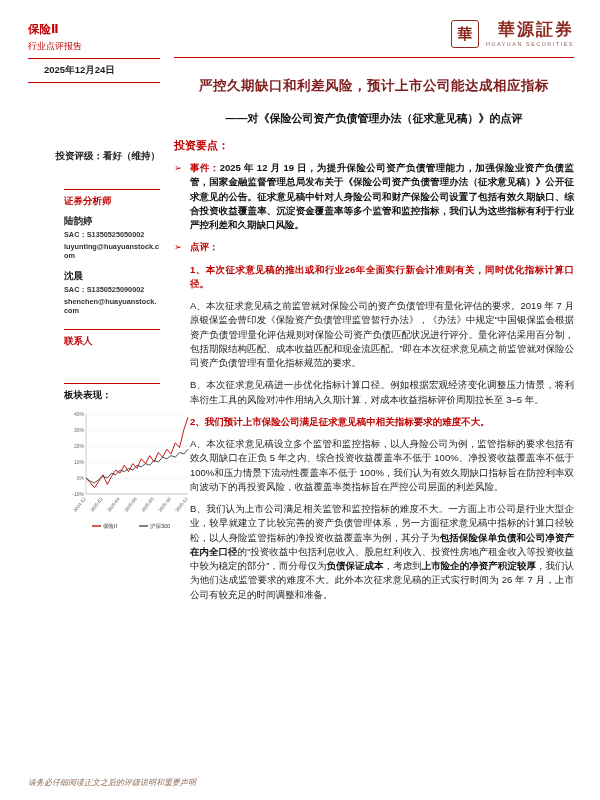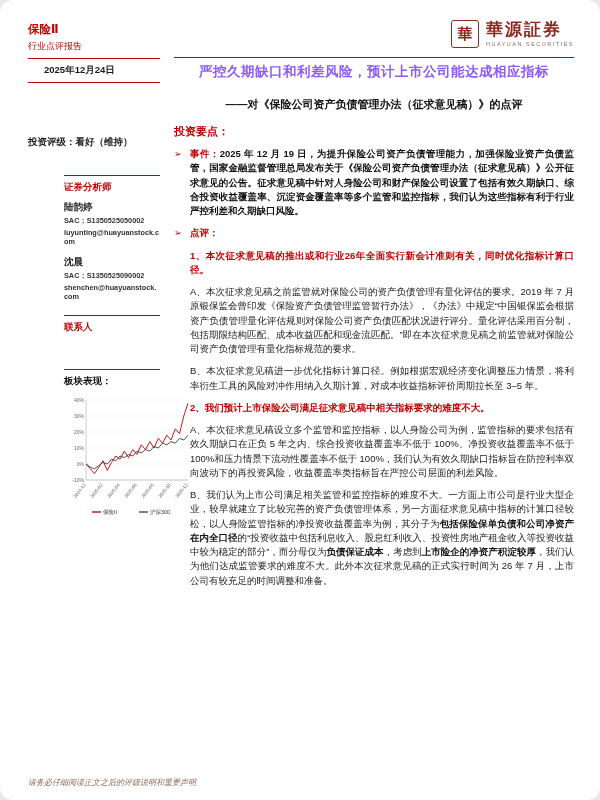--- a/index.html
+++ b/index.html
@@ -6,43 +6,42 @@
   .page{
     position:relative;
     width:600px;height:800px;
     margin:0 auto;
     background:#ffffff;
     font-family:"Liberation Sans","DejaVu Sans",sans-serif;
     color:#1a1a1a;
     box-sizing:border-box;
     padding:20px 26px 16px 28px;
     overflow:hidden;
-    border-radius:13px;
   }
   
   .top{display:flex;}
   .top-left{width:132px;flex:none;}
   .sector{font-size:11.5px;font-weight:bold;color:#c00000;margin:2px 0 3px;}
   .rtype{font-size:9px;color:#c00000;margin-bottom:5px;}
   .redline{border:none;border-top:1.4px solid #c00000;margin:3px 0;}
   .date{font-size:9.5px;font-weight:bold;margin:5px 16px;}
   .top-right{flex:1;margin-left:14px;display:flex;flex-direction:column;}
   .logo-row{display:flex;justify-content:flex-end;align-items:center;gap:7px;margin-bottom:6px;}
   .seal{width:26px;height:26px;border:1.6px solid #8d2a20;border-radius:3px;
         display:flex;align-items:center;justify-content:center;
         color:#8d2a20;font-size:15px;font-weight:bold;}
-  .logo-txt{display:flex;flex-direction:column;align-items:flex-start;}
+  .logo-txt{display:flex;flex-direction:column;align-items:flex-end;}
   .logo-cn{font-size:17px;font-weight:bold;color:#8d2a20;letter-spacing:2px;line-height:1.1;}
   .logo-en{font-size:5.5px;color:#8d6a60;letter-spacing:1.5px;margin-top:1px;}
-  .title{font-size:13.5px;font-weight:bold;color:#8b5cf6;text-align:center;margin:2px 0 8px;letter-spacing:.5px;}
+  .title{font-size:13.5px;font-weight:bold;color:#7f1d1d;text-align:center;margin:16px 0 8px;letter-spacing:.5px;}
   .subtitle{font-size:11px;font-weight:bold;color:#111;text-align:center;margin:8px 0 4px;}
   
   .bodyrow{display:flex;margin-top:6px;}
   .sidebar{width:132px;flex:none;font-size:9px;}
-  .rating{margin:14px 0 26px;font-size:9.5px;font-weight:bold;}
+  .rating{margin:14px 0 26px;font-size:9.5px;font-weight:bold;text-align:right;}
   .sb-section{border-top:1.4px solid #c00000;padding-top:5px;margin-top:14px;margin-left:36px;}
   .sb-title{font-size:9.5px;font-weight:bold;color:#c00000;margin-bottom:7px;}
   .sb-title.dark{color:#111;}
   .analyst{margin-bottom:10px;}
   .an-name{font-size:9.5px;font-weight:bold;margin-bottom:2px;}
   .an-sac,.an-mail{font-size:7.3px;color:#333;margin-bottom:2px;word-break:break-all;text-decoration:none;display:block;font-weight:bold;}
   .contact-space{height:14px;}
   
   .main{flex:1;margin-left:14px;}
   .sec-title{font-size:11px;font-weight:bold;color:#c00000;margin:2px 0 8px;}

